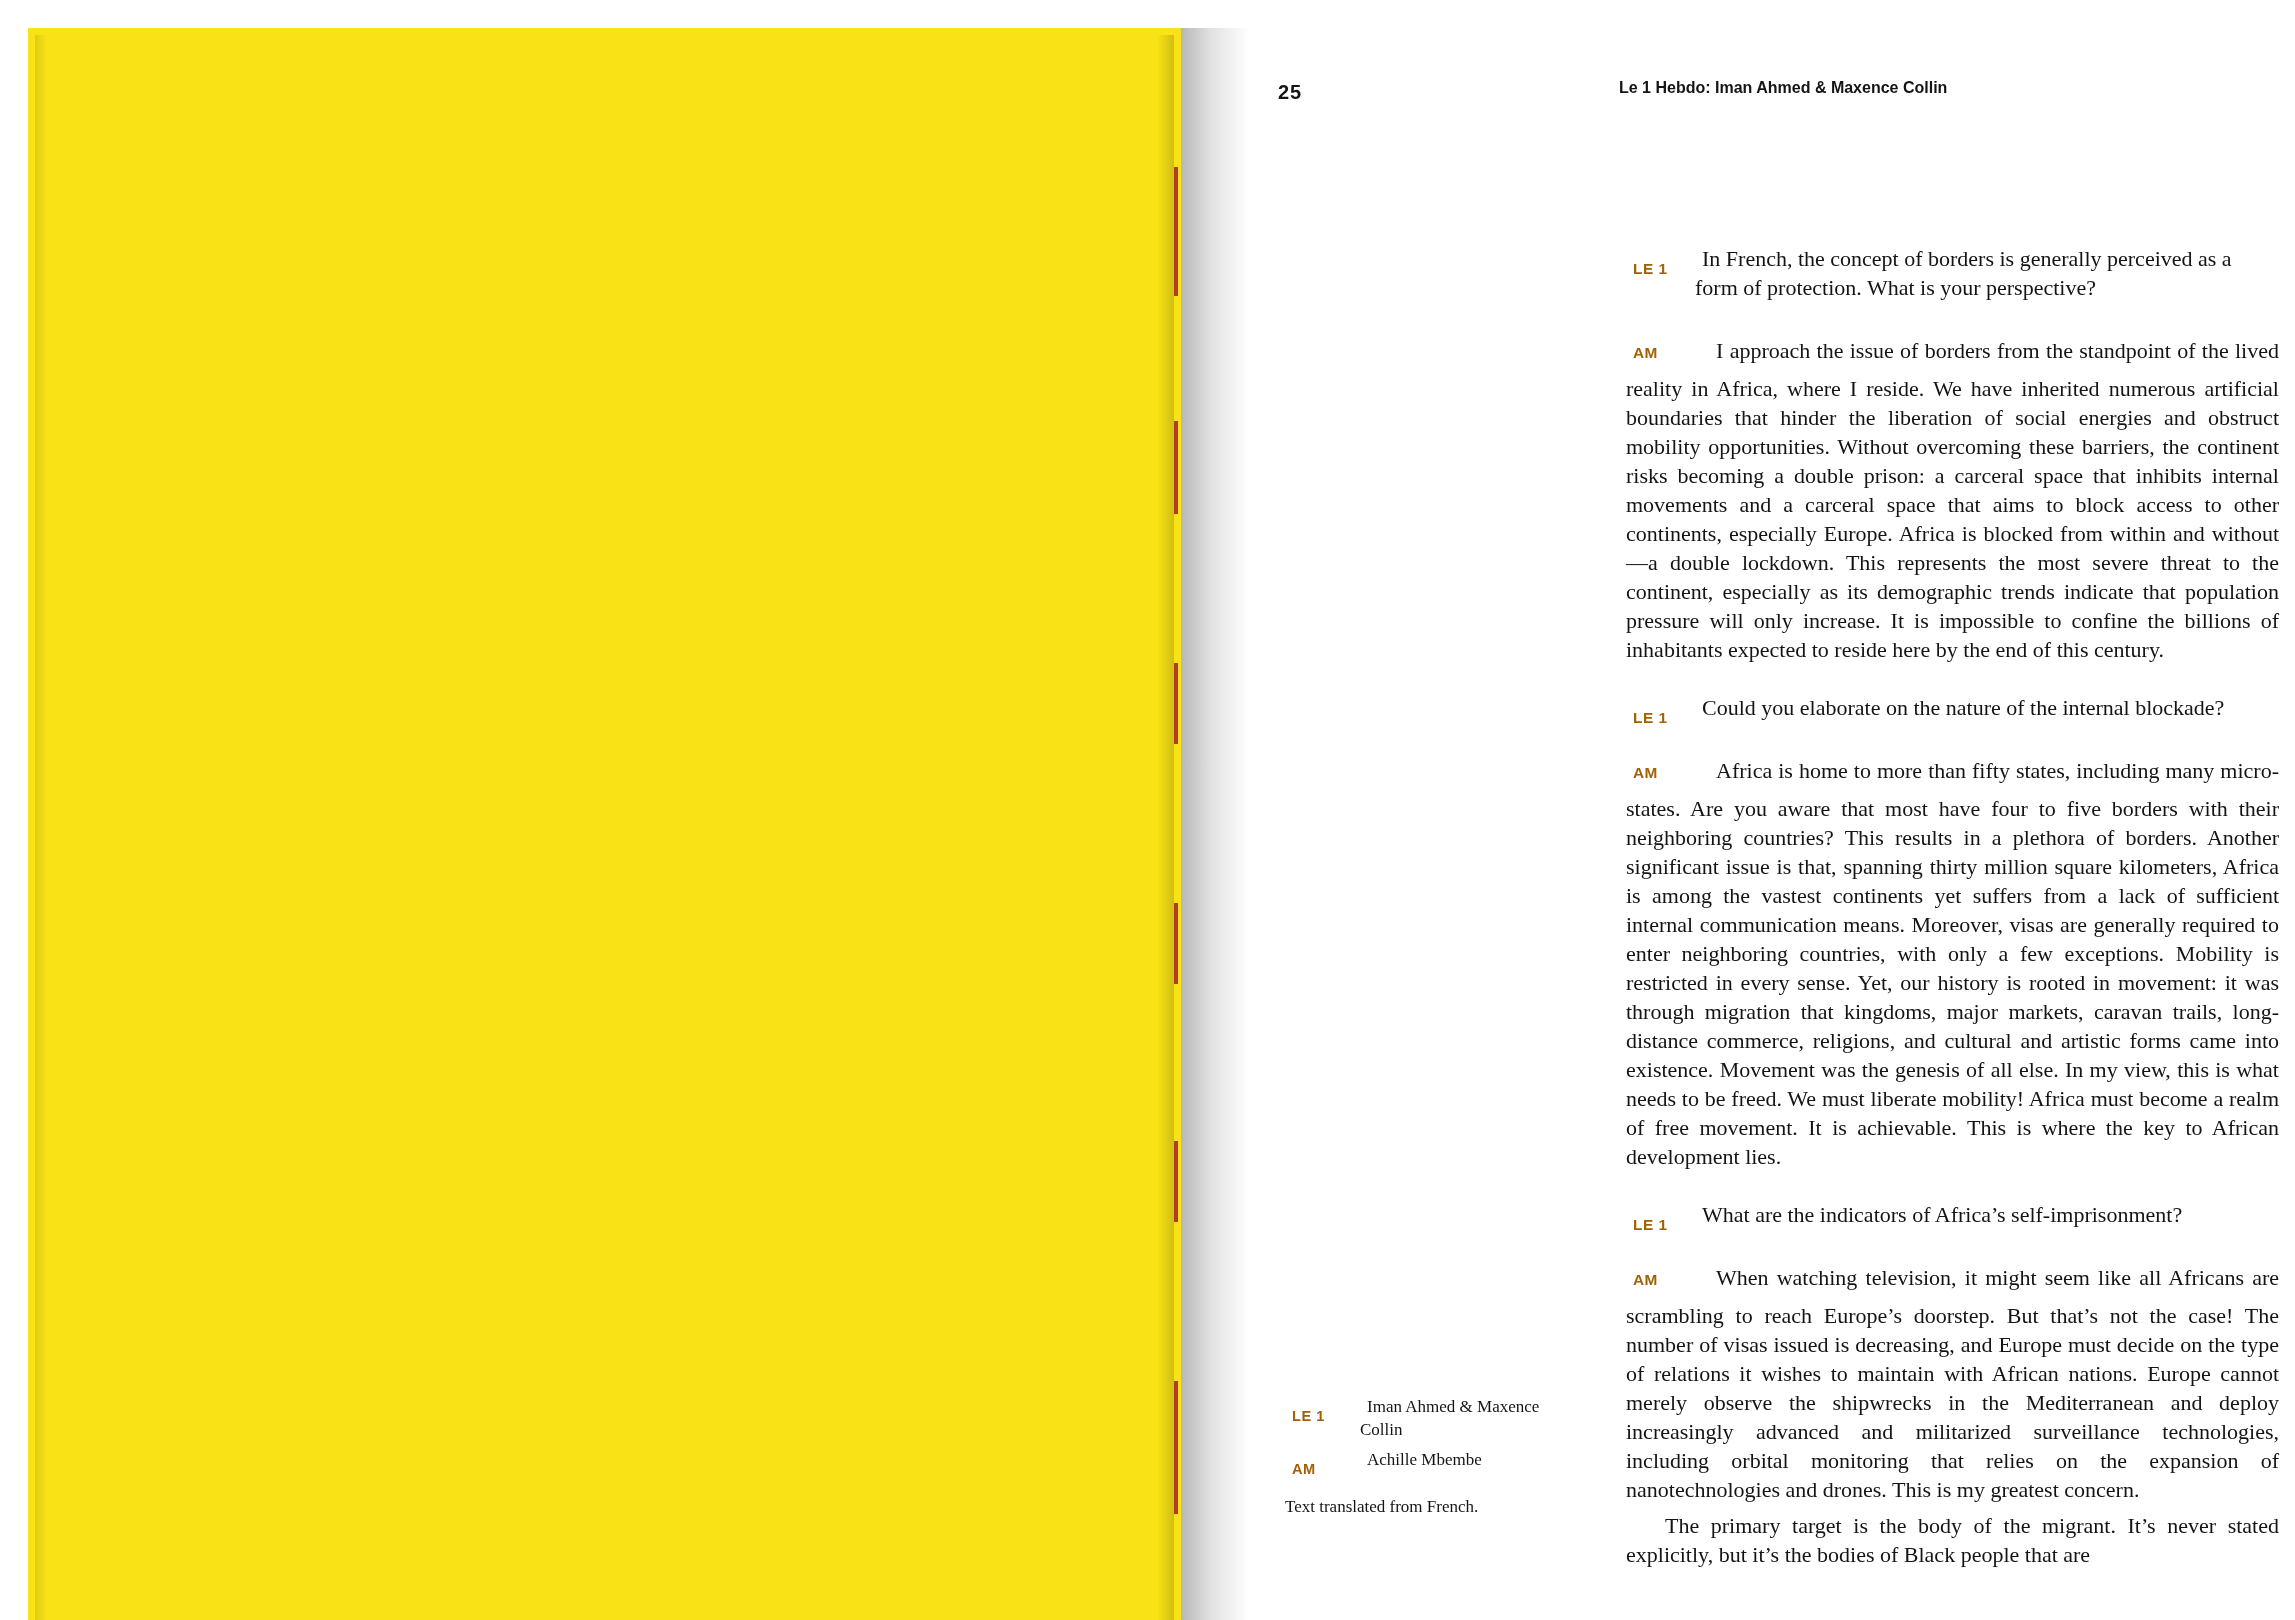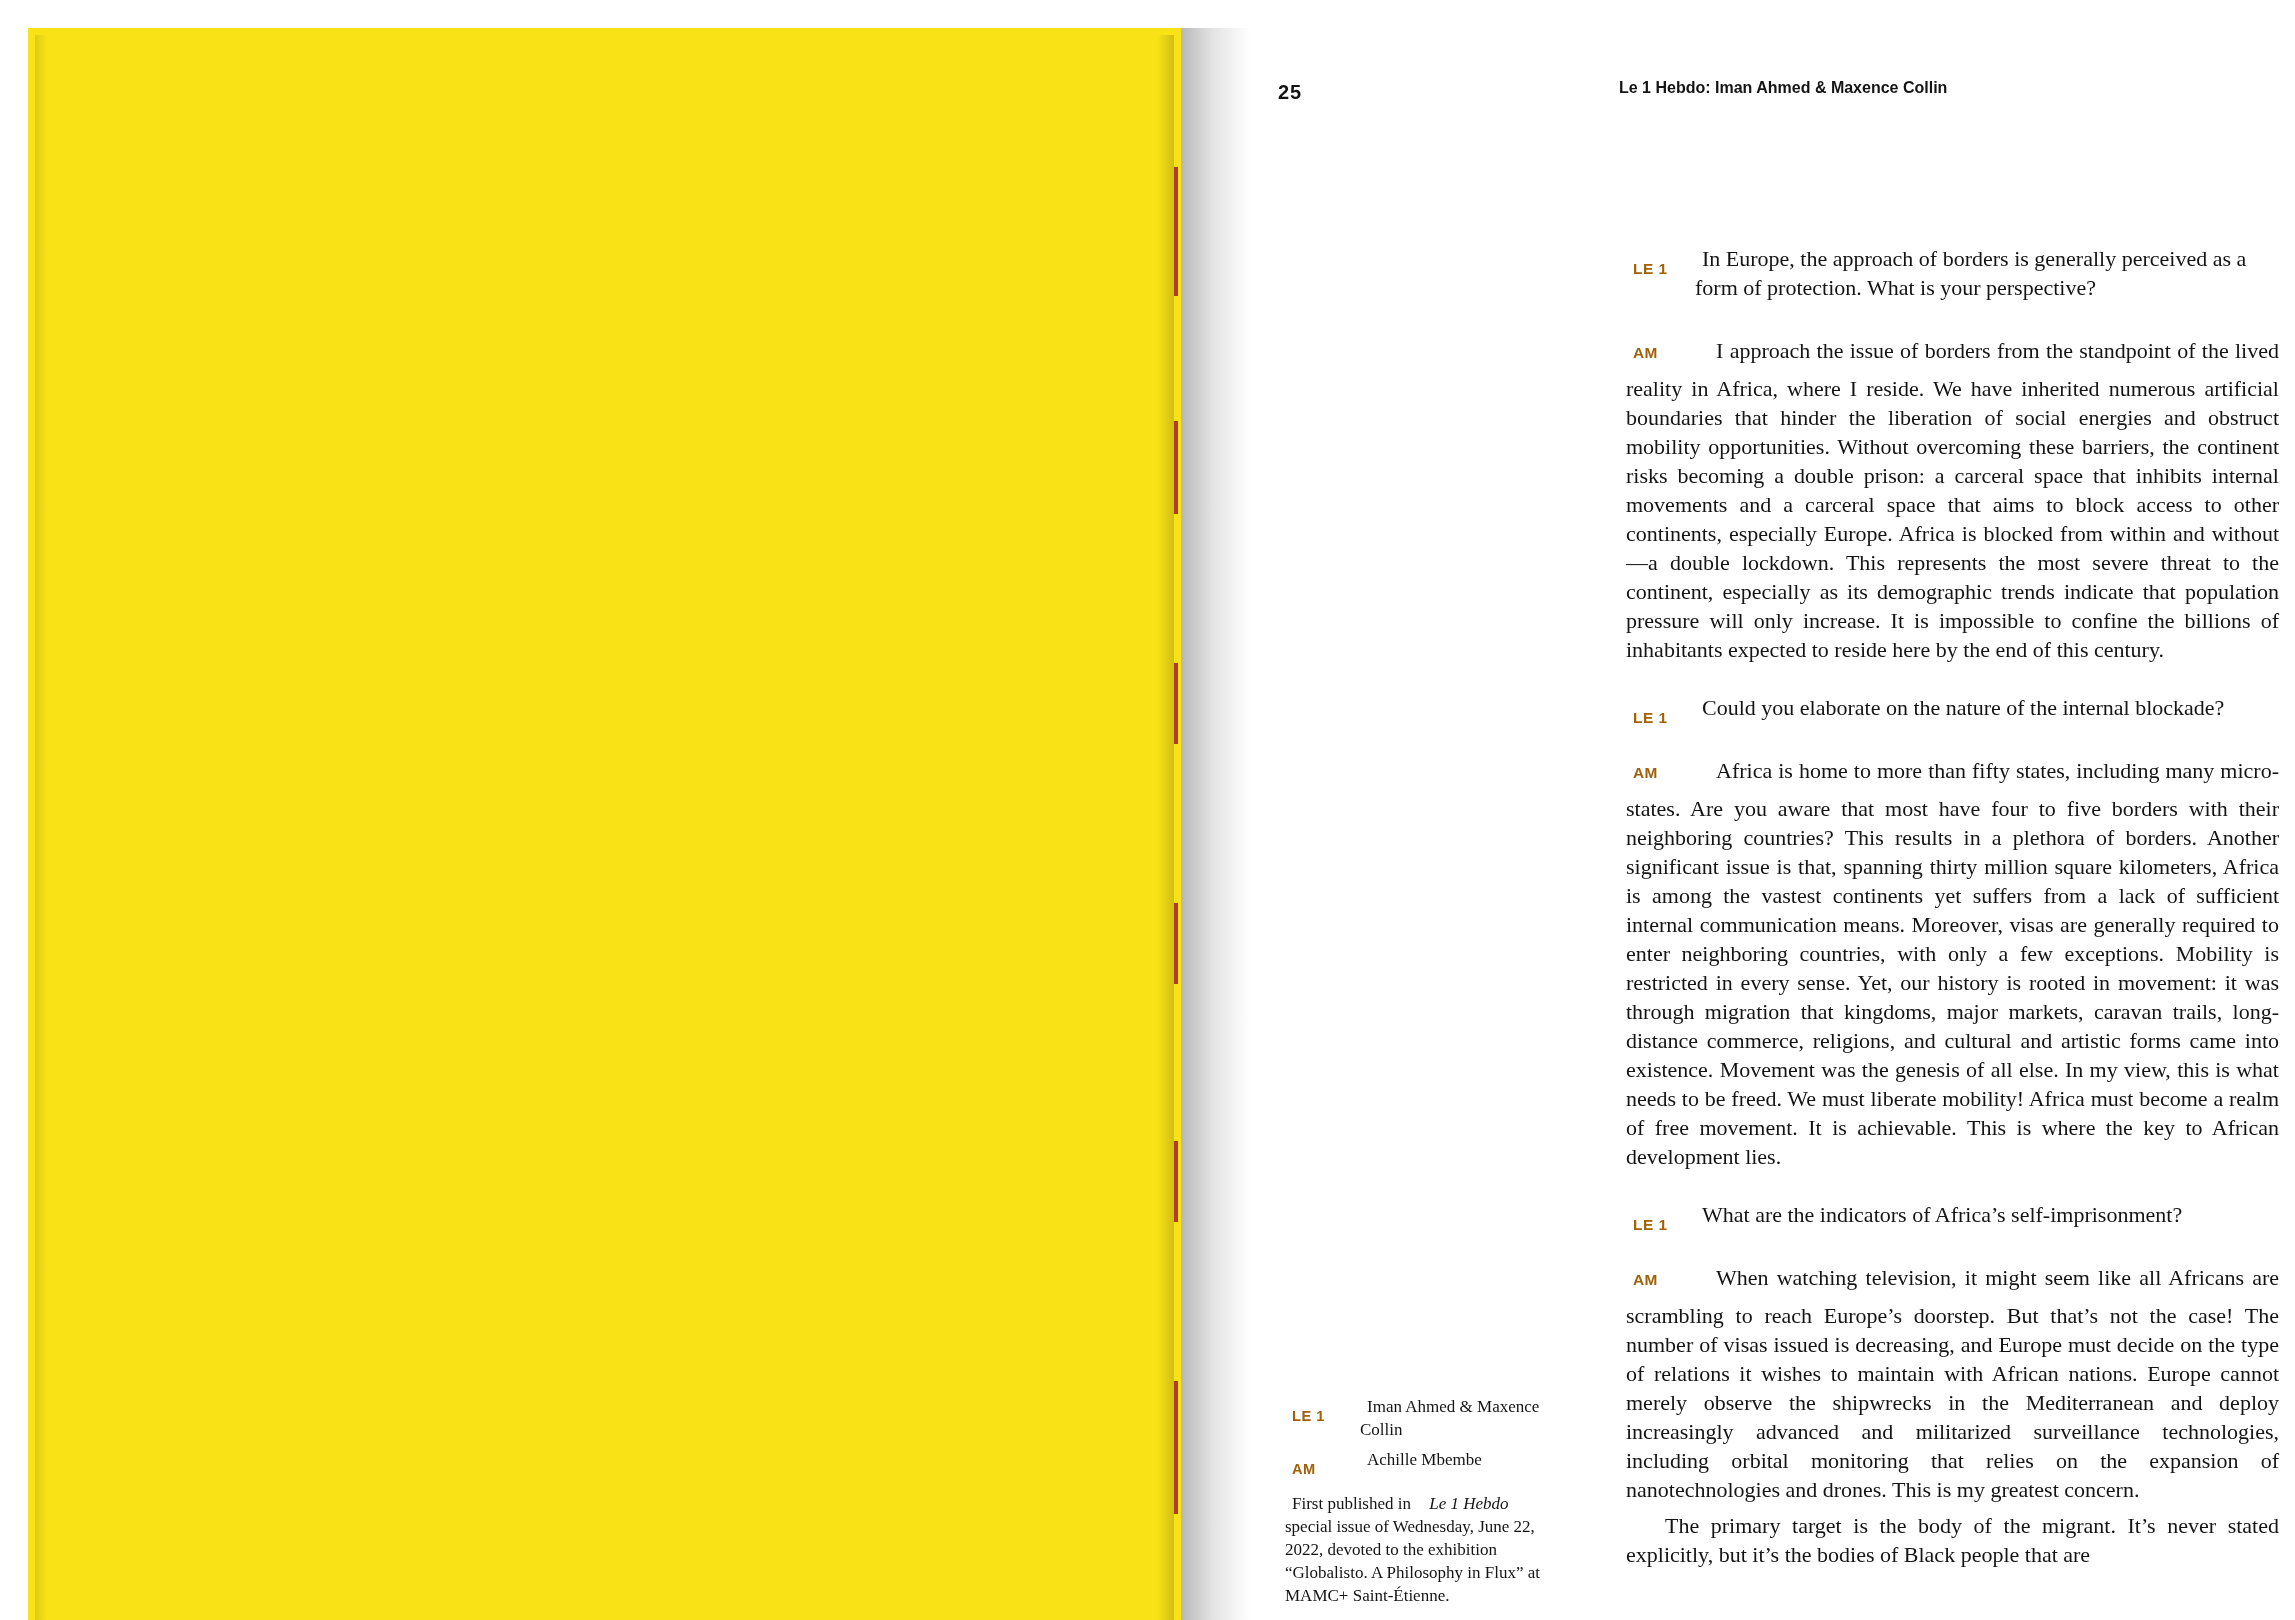--- a/index.html
+++ b/index.html
@@ -96,21 +96,21 @@
 
   <div class="spine-shadow"></div>
 
   <div class="page-number">25</div>
   <div class="running-head">Le 1 Hebdo: Iman Ahmed &amp; Maxence Collin</div>
 
   <div class="main-col">
 
     <div class="qa question">
       <span class="speaker">LE 1</span>
-      <span>In Europe, the approach of borders is generally perceived as a form of protection. What is your perspective?</span>
+      <span>In French, the concept of borders is generally perceived as a form of protection. What is your perspective?</span>
     </div>
 
     <p class="qa answer"><span class="speaker">AM</span><span>I approach the issue of borders from the standpoint of the lived reality in Africa, where I reside. We have inherited numerous artificial boundaries that hinder the liberation of social energies and obstruct mobility opportunities. Without overcoming these barriers, the continent risks becoming a double prison: a carceral space that inhibits internal movements and a carceral space that aims to block access to other continents, especially Europe. Africa is blocked from within and without—a double lockdown. This represents the most severe threat to the continent, especially as its demographic trends indicate that population pressure will only increase. It is impossible to confine the billions of inhabitants expected to reside here by the end of this century.</span></p>
 
     <div class="qa question">
       <span class="speaker">LE 1</span>
       <span>Could you elaborate on the nature of the internal blockade?</span>
     </div>
 
     <p class="qa answer"><span class="speaker">AM</span><span>Africa is home to more than fifty states, including many micro-states. Are you aware that most have four to five borders with their neighboring countries? This results in a plethora of borders. Another significant issue is that, spanning thirty million square kilometers, Africa is among the vastest continents yet suffers from a lack of sufficient internal communication means. Moreover, visas are generally required to enter neighboring countries, with only a few exceptions. Mobility is restricted in every sense. Yet, our history is rooted in movement: it was through migration that kingdoms, major markets, caravan trails, long-distance commerce, religions, and cultural and artistic forms came into existence. Movement was the genesis of all else. In my view, this is what needs to be freed. We must liberate mobility! Africa must become a realm of free movement. It is achievable. This is where the key to African development lies.</span></p>
@@ -127,18 +127,17 @@
 
   <div class="margin-notes">
     <div class="credit-row">
       <span class="speaker">LE 1</span>
       <span>Iman Ahmed &amp; Maxence Collin</span>
     </div>
     <div class="credit-row">
       <span class="speaker">AM</span>
       <span>Achille Mbembe</span>
     </div>
-    <p class="pub-note"><span>First published in </span><em>Le 1 Hebdo</em><span> special issue of Wednesday, June 22, 2022, devoted to the exhibition “Globalisto. A Philosophy in Flux” at MAMC+ Saint-Étienne.</span></p>
     <p class="translation-note">Text translated from French.</p>
   </div>
 
 </div>
 
 
 </body></html>

